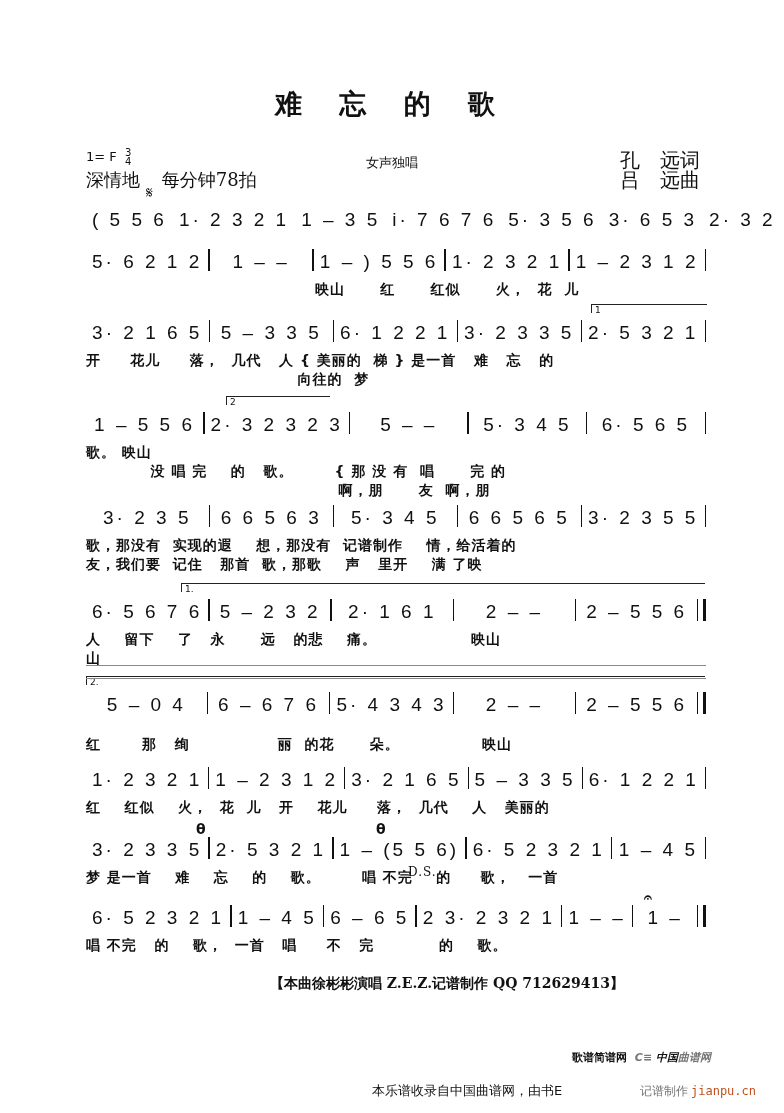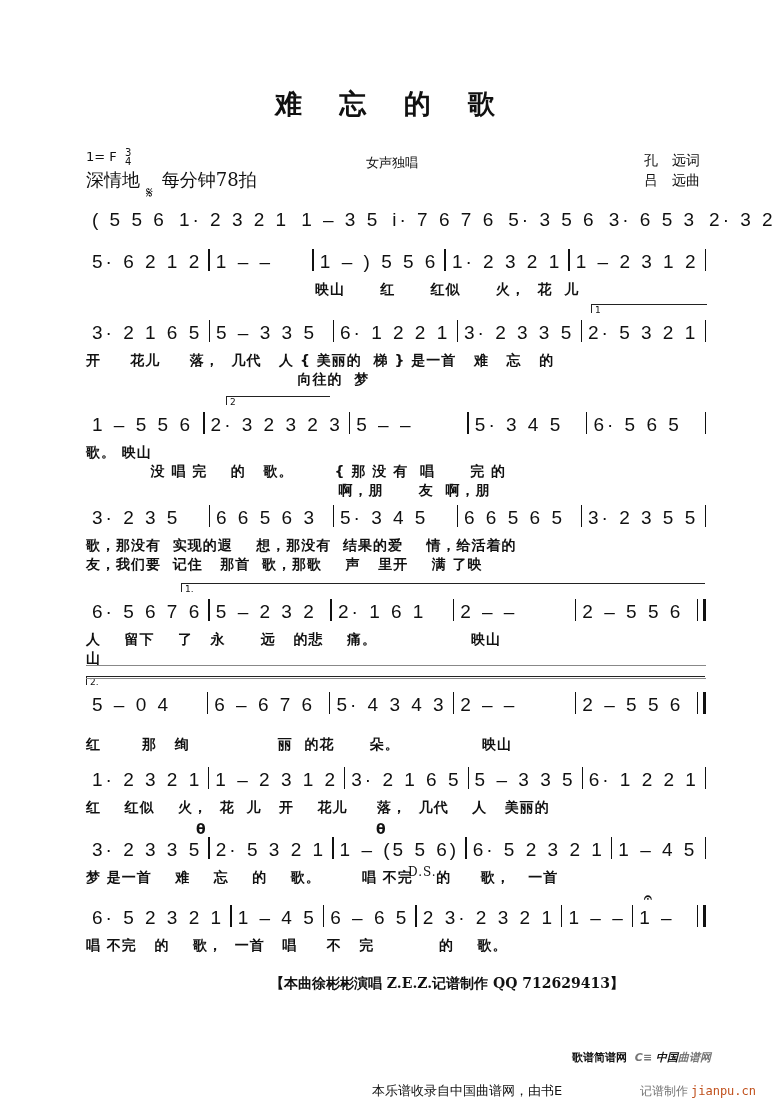--- a/index.html
+++ b/index.html
@@ -6,28 +6,28 @@
   body { width: 784px; height: 1113px; position: relative; overflow: hidden;
          font-family: "DejaVu Sans", "Liberation Sans", sans-serif; color: #111; }
   .abs { position: absolute; }
   .title { left: 0; width: 784px; top: 86px; text-align: center; font-size: 27px; font-weight: bold;
            letter-spacing: 14px; font-family: "DejaVu Serif", serif; }
   .subtitle { left: 0; width: 784px; top: 130px; text-align: center; font-size: 13px; margin-top: 24px; }
   .key { left: 86px; top: 148px; font-size: 13px; }
   .key .frac { display: inline-block; vertical-align: middle; font-size: 10px; line-height: 9px; text-align: center; margin-left: 4px; }
   .tempo { left: 86px; top: 168px; font-size: 18px; font-family: "DejaVu Serif", serif; }
   .tempo span + span { margin-left: 16px; }
-  .credits { right: 84px; top: 150px; font-size: 14px; text-align: right; line-height: 20px; font-family: "DejaVu Serif", serif; }
+  .credits { right: 84px; top: 150px; font-size: 20px; text-align: right; line-height: 20px; font-family: "DejaVu Serif", serif; }
   .segno { left: 146px; top: 183px; font-size: 16px; font-family: "DejaVu Serif", serif; }
 
   .staff { position: absolute; left: 86px; width: 620px; }
   .notes { position: absolute; left: 0; top: 0; width: 100%; height: 26px; font-size: 19px;
            font-family: "Liberation Sans", "DejaVu Sans", sans-serif; white-space: pre;
            display: flex; align-items: flex-end; }
-  .measure { display: flex; align-items: flex-end; padding: 0 6px; position: relative; }
+  .measure { display: flex; align-items: flex-end; padding: 0 6px; position: relative; justify-content: center; }
   .bar { width: 1.5px; height: 22px; background: #111; align-self: flex-end; margin-bottom: 2px; }
   .bar.double { width: 5px; border-left: 1.5px solid #111; border-right: 3px solid #111; background: transparent; }
   .lyric { position: absolute; left: 0; width: 100%; font-size: 14px; font-weight: bold; white-space: pre;
            letter-spacing: 1px; font-family: "DejaVu Sans", sans-serif; }
   .volta { position: absolute; border-top: 1px solid #222; border-left: 1px solid #222; height: 8px; font-size: 9px; padding-left: 3px; }
   .hr { position: absolute; left: 86px; width: 620px; border-top: 1px solid #888; }
 
   .footer-credit { left: 270px; top: 975px; font-size: 14px; font-weight: bold; font-family: "DejaVu Serif", serif; }
   .upload { left: 572px; top: 1050px; font-size: 11px; font-weight: bold; }
   .upload .logo { color: #777; font-style: italic; margin-left: 4px; text-align: right; }
@@ -75,21 +75,21 @@
     </div>
     <div class="staff" style="top: 410px;">
       <div class="notes"><div class="measure" style="flex: 1 1 0%;"><span style="letter-spacing: 3px;">1 – 5 5 6</span></div><div class="bar"></div><div class="measure" style="flex: 1 1 0%;"><span style="letter-spacing: 3px;">2· 3 2 3 2 3</span></div><div class="bar"></div><div class="measure" style="flex: 1 1 0%;"><span style="letter-spacing: 3px;">5 – –</span></div><div class="bar"></div><div class="measure" style="flex: 1 1 0%;"><span style="letter-spacing: 3px;">5· 3 4 5</span></div><div class="bar"></div><div class="measure" style="flex: 1 1 0%;"><span style="letter-spacing: 3px;">6· 5 6 5</span></div><div class="bar"></div></div>
       <div class="lyric" style="top: 34px;">歌。 映山</div>
       <div class="lyric" style="top: 53px;">           没 唱 完    的   歌。       { 那 没 有  唱      完 的</div>
       <div class="lyric" style="top: 72px;">                                           啊，朋      友  啊，朋</div>
       <div class="volta" style="left: 140px; top: -14px; width: 100px;">2</div>
     </div>
     <div class="staff" style="top: 503px;">
       <div class="notes"><div class="measure" style="flex: 1 1 0%;"><span style="letter-spacing: 3px;">3· 2 3 5</span></div><div class="bar"></div><div class="measure" style="flex: 1 1 0%;"><span style="letter-spacing: 3px;">6 6 5 6 3</span></div><div class="bar"></div><div class="measure" style="flex: 1 1 0%;"><span style="letter-spacing: 3px;">5· 3 4 5</span></div><div class="bar"></div><div class="measure" style="flex: 1 1 0%;"><span style="letter-spacing: 3px;">6 6 5 6 5</span></div><div class="bar"></div><div class="measure" style="flex: 1 1 0%;"><span style="letter-spacing: 3px;">3· 2 3 5 5</span></div><div class="bar"></div></div>
-      <div class="lyric" style="top: 34px;">歌，那没有  实现的遐    想，那没有  结果的爱    情，给活着的</div>
+      <div class="lyric" style="top: 34px;">歌，那没有  实现的遐    想，那没有  记谱制作    情，给活着的</div>
       <div class="lyric" style="top: 53px;">友，我们要  记住   那首  歌，那歌    声   里开    满 了映</div>
     </div>
     <div class="staff" style="top: 597px;">
       <div class="notes"><div class="measure" style="flex: 1 1 0%;"><span style="letter-spacing: 3px;">6· 5 6 7 6</span></div><div class="bar"></div><div class="measure" style="flex: 1 1 0%;"><span style="letter-spacing: 3px;">5 – 2 3 2</span></div><div class="bar"></div><div class="measure" style="flex: 1 1 0%;"><span style="letter-spacing: 3px;">2· 1 6 1</span></div><div class="bar"></div><div class="measure" style="flex: 1 1 0%;"><span style="letter-spacing: 3px;">2 – –</span></div><div class="bar"></div><div class="measure" style="flex: 1 1 0%;"><span style="letter-spacing: 3px;">2 – 5 5 6</span></div><div class="bar double"></div></div>
       <div class="lyric" style="top: 34px;">人    留下    了   永      远   的悲    痛。                映山</div>
       <div class="lyric" style="top: 53px;">山</div>
       <div class="volta" style="left: 95px; top: -14px; width: 520px;">1.</div>
     </div>
     <div class="staff" style="top: 690px;">
       <div class="notes"><div class="measure" style="flex: 1 1 0%;"><span style="letter-spacing: 3px;">5 – 0 4</span></div><div class="bar"></div><div class="measure" style="flex: 1 1 0%;"><span style="letter-spacing: 3px;">6 – 6 7 6</span></div><div class="bar"></div><div class="measure" style="flex: 1 1 0%;"><span style="letter-spacing: 3px;">5· 4 3 4 3</span></div><div class="bar"></div><div class="measure" style="flex: 1 1 0%;"><span style="letter-spacing: 3px;">2 – –</span></div><div class="bar"></div><div class="measure" style="flex: 1 1 0%;"><span style="letter-spacing: 3px;">2 – 5 5 6</span></div><div class="bar double"></div></div>

